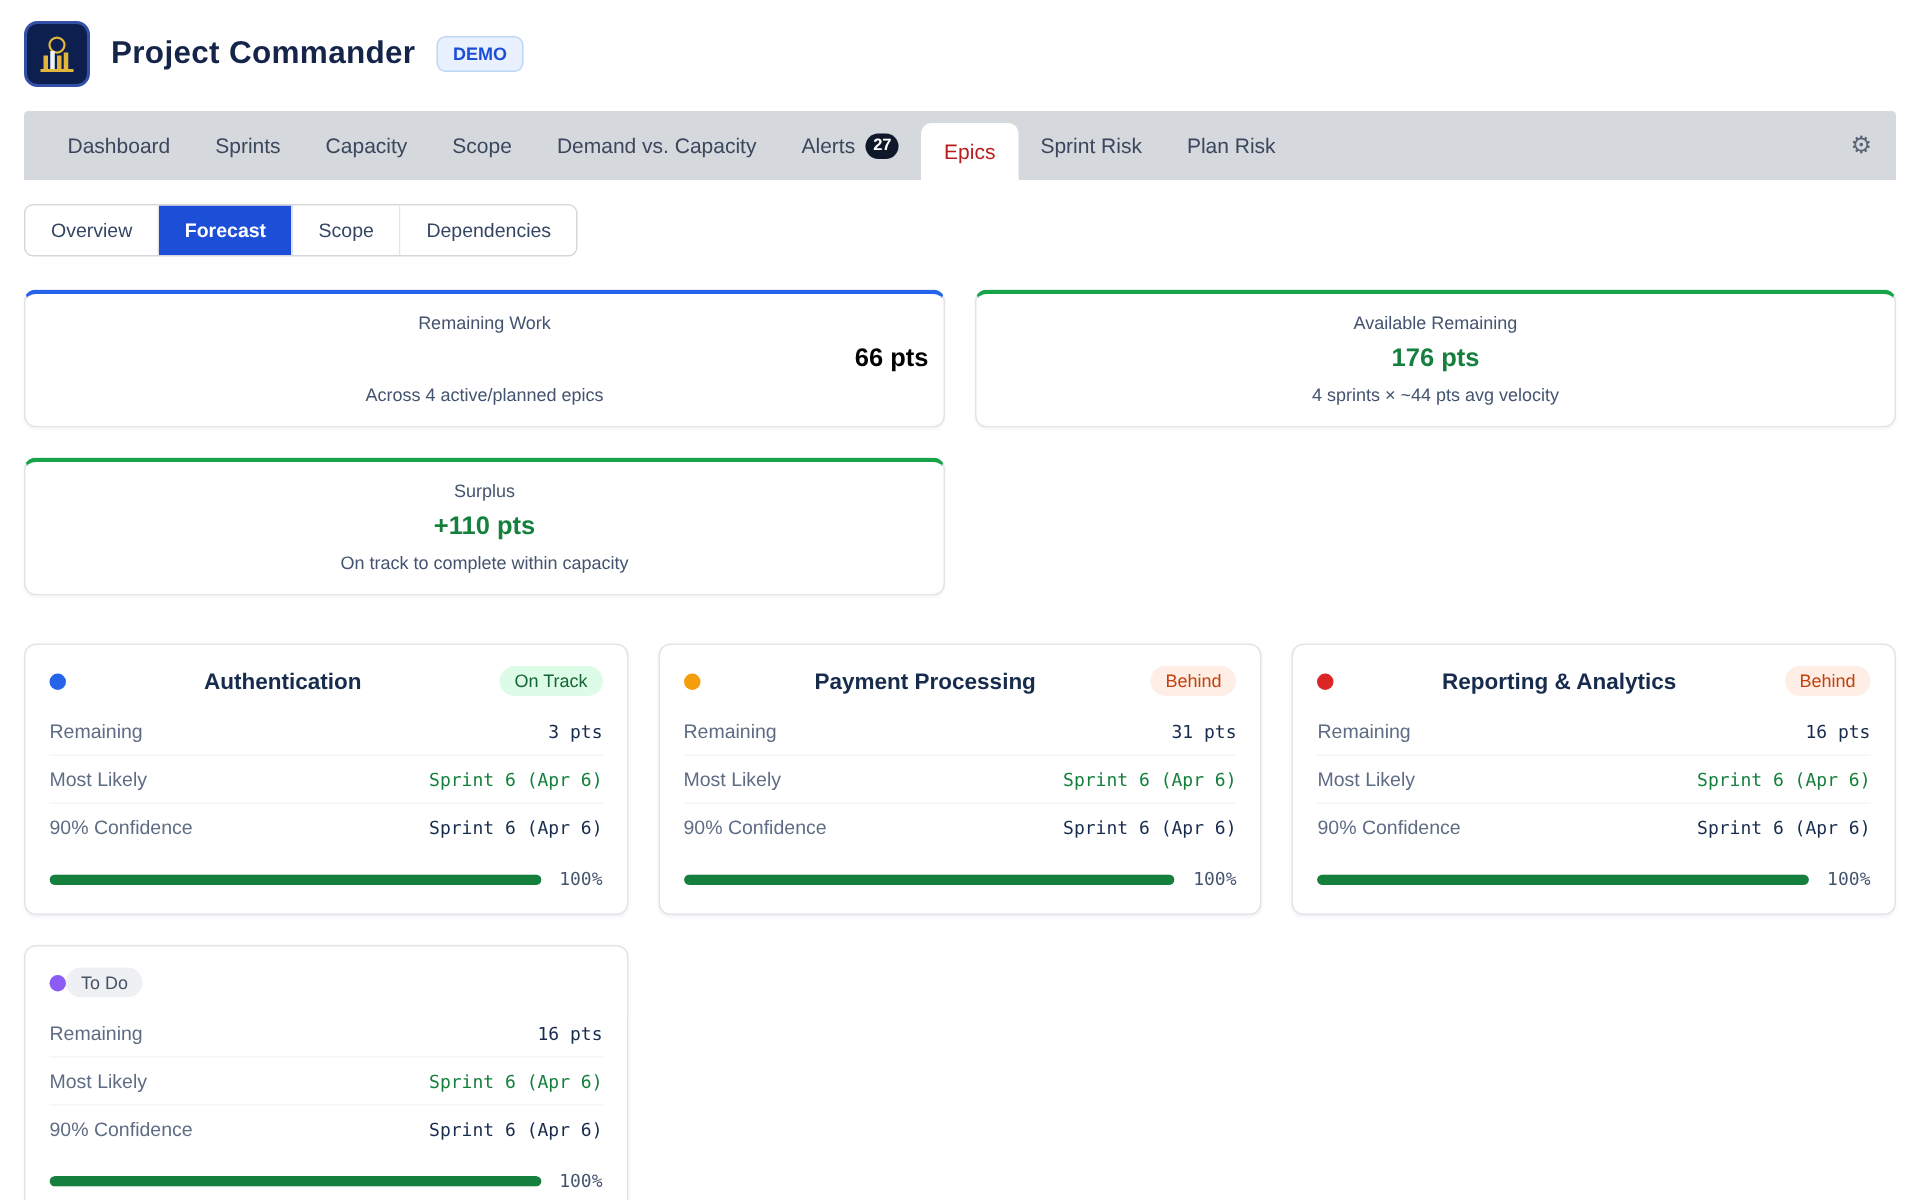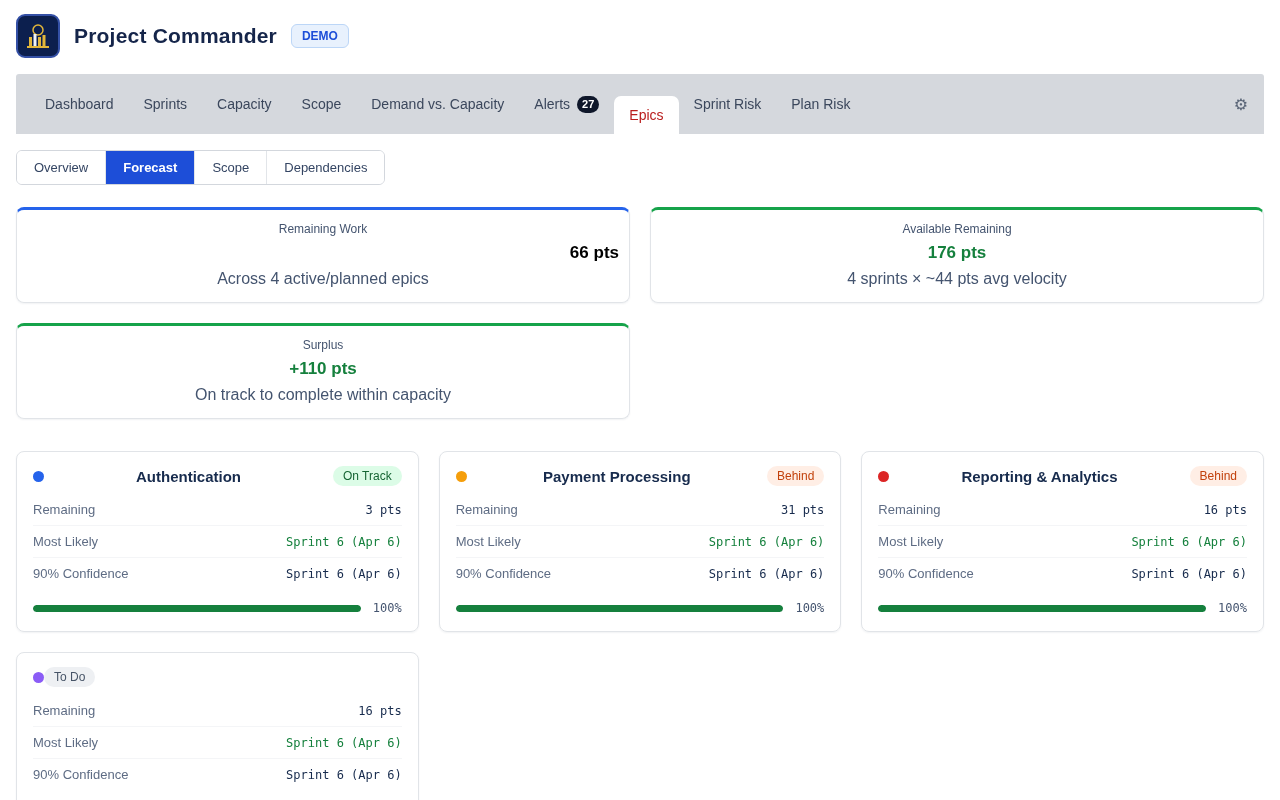--- a/index.html
+++ b/index.html
@@ -9,21 +9,21 @@
   
   .app-header { display: flex; align-items: center; gap: 14px; padding: 14px 16px 16px; }
   .logo { width: 44px; height: 44px; border-radius: 9px; background: #0c1f4e;
     border: 2px solid #3450a6; display: flex; align-items: center; justify-content: center; }
   .app-title { font-size: 21px; font-weight: 700; color: #15254a; letter-spacing: .2px; }
   .demo-badge { font-size: 12px; font-weight: 700; color: #1d4ed8; background: #e8f1fd;
     border: 1px solid #bcd6f7; border-radius: 6px; padding: 4px 10px; }
 
   
   .nav-wrap { margin: 0 16px; background: #d5d8dd; display: flex; align-items: stretch;
-    height: 60px; padding-left: 14px; border-radius: 3px 3px 0 0; }
+    height: 46px; padding-left: 14px; border-radius: 3px 3px 0 0; }
   .nav-item { display: flex; align-items: center; gap: 7px; padding: 0 15px; font-size: 14px;
     color: #3b475c; cursor: pointer; white-space: nowrap; }
   .nav-item.active { background: #ffffff; color: #b91c1c; border-radius: 7px 7px 0 0;
     align-self: flex-end; height: 38px; font-weight: 500; }
   .alert-badge { background: #0f172a; color: #fff; font-size: 11px; font-weight: 700;
     min-width: 21px; height: 17px; border-radius: 9px; display: inline-flex;
     align-items: center; justify-content: center; padding: 0 5px; }
   .gear { margin-left: auto; align-self: center; padding: 0 16px; font-size: 16px;
     color: #5a6577; cursor: pointer; }
 
@@ -35,21 +35,21 @@
   .subtab:last-child { border-right: none; }
   .subtab.active { background: #1d4ed8; color: #ffffff; font-weight: 700; }
 
   
   .summary-grid { margin: 4px 16px 32px; display: grid; grid-template-columns: repeat(2,1fr); gap: 20px; }
   .summary-card { border: 1px solid #e1e4e8; border-top-width: 3px; border-top-style: solid;
     border-radius: 8px; padding: 12px 10px 14px; text-align: center;
     box-shadow: 0 1px 2px rgba(9,30,66,.06); }
   .summary-label { font-size: 12px; color: #44546f; margin-bottom: 7px; }
   .summary-value { font-size: 17px; font-weight: 700; }
-  .summary-sub { font-size: 16px; color: #44546f; margin-top: 7px; }
+  .summary-sub { font-size: 12px; color: #44546f; margin-top: 7px; }
 
   
   .epics-grid { margin: 14px 16px; display: grid; grid-template-columns: repeat(3,1fr);
     gap: 20px; align-items: start; }
   .epic-card { border: 1px solid #e1e4e8; border-radius: 8px; padding: 14px 16px 16px;
     box-shadow: 0 1px 2px rgba(9,30,66,.06); }
   .epic-head { display: flex; align-items: center; margin-bottom: 8px; }
   .dot { width: 11px; height: 11px; border-radius: 50%; flex: 0 0 auto; }
   .epic-title { flex: 1; text-align: center; font-size: 15px; font-weight: 600; color: #172b4d; }
   .status-badge { font-size: 12px; padding: 3px 10px; border-radius: 11px; white-space: nowrap; }

